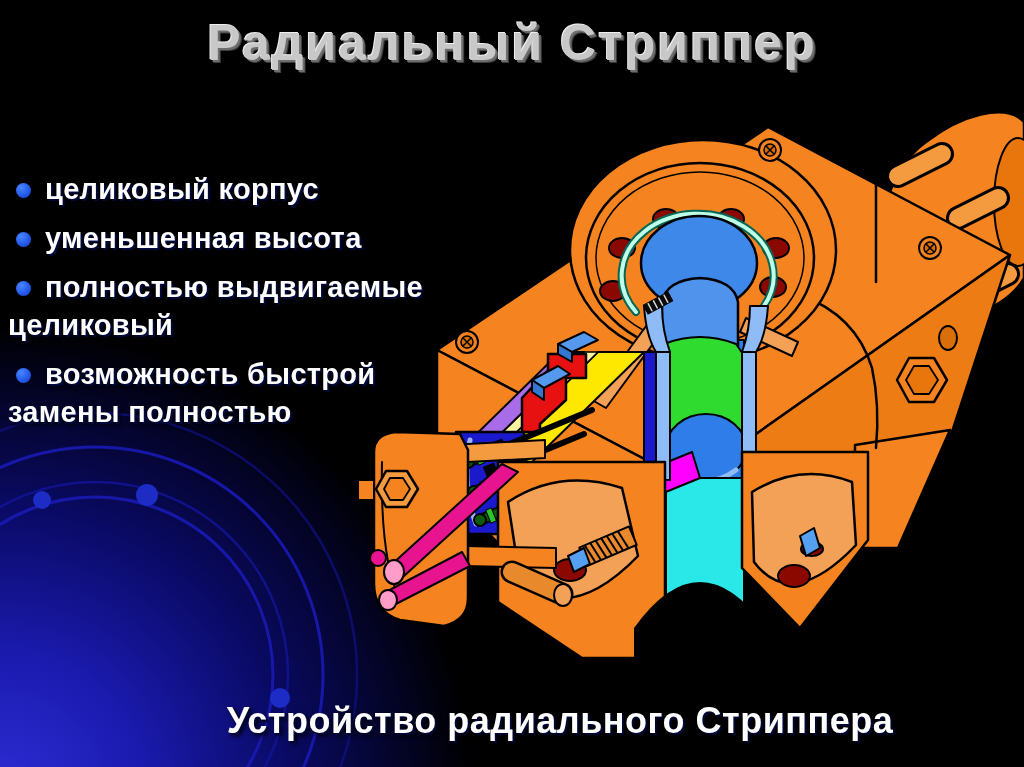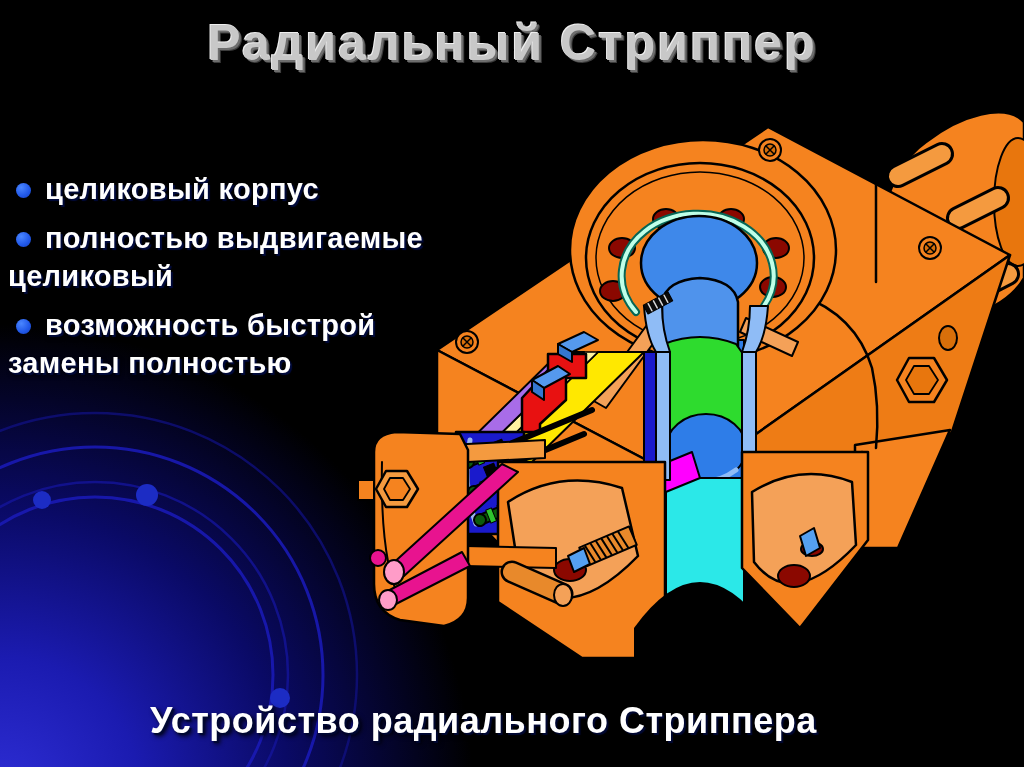--- a/index.html
+++ b/index.html
@@ -11,21 +11,21 @@
   .title{position:absolute;z-index:3;left:0;top:14px;width:1024px;text-align:center;
     font-size:50px;font-weight:bold;letter-spacing:2px;color:#c8c8c8;
     text-shadow:-1px -1px 0 #efefef, 2px 2px 0 #6e6e6e, 3px 3px 0 #3c3c3c, 4px 4px 4px #000;}
   .bullets{position:absolute;z-index:3;left:8px;top:170px;width:452px;font-weight:bold;}
   .bullet{margin:0 0 11px 0;line-height:38px;font-size:29px;color:#fff;letter-spacing:0.3px;
     text-shadow:2px 2px 1px #000a3c, 2px 3px 4px #000;}
   .bullet .dot{display:inline-block;width:15px;height:15px;border-radius:50%;
     background:radial-gradient(circle at 35% 30%, #4a86ff 0%, #2057e8 60%, #1640b8 100%);
     margin:0 14px 0 8px;transform:translateY(-1px);text-shadow:none;}
   .wrap-line{display:block;}
-  .caption{position:absolute;z-index:3;left:150px;top:700px;width:820px;text-align:left;
+  .caption{position:absolute;z-index:3;left:150px;top:700px;width:820px;text-align:center;
     font-size:36px;font-weight:bold;color:#fff;letter-spacing:0.5px;
     text-shadow:2px 2px 1px #000833, 3px 3px 5px #000;}
 </style>
 </head>
 <body>
 
 <div class="stage">
   <div class="bg-glow"></div>
 
   <svg class="scene" width="1024" height="767" viewBox="0 0 1024 767">
@@ -223,20 +223,24 @@
   </svg>
 
   <div class="title">Радиальный Стриппер</div>
 
   <div class="bullets">
     <div class="bullet">
       <span class="dot"></span><span>целиковый корпус</span>
       <span class="wrap-line"></span>
     </div>
     <div class="bullet">
+      <span class="dot"></span><span>уменьшенная высота</span>
+      <span class="wrap-line"></span>
+    </div>
+    <div class="bullet">
       <span class="dot"></span><span>полностью выдвигаемые</span>
       <span class="wrap-line">целиковый</span>
     </div>
     <div class="bullet">
       <span class="dot"></span><span>возможность быстрой</span>
       <span class="wrap-line">замены полностью</span>
     </div>
   </div>
 
   <div class="caption">Устройство радиального Стриппера</div>

